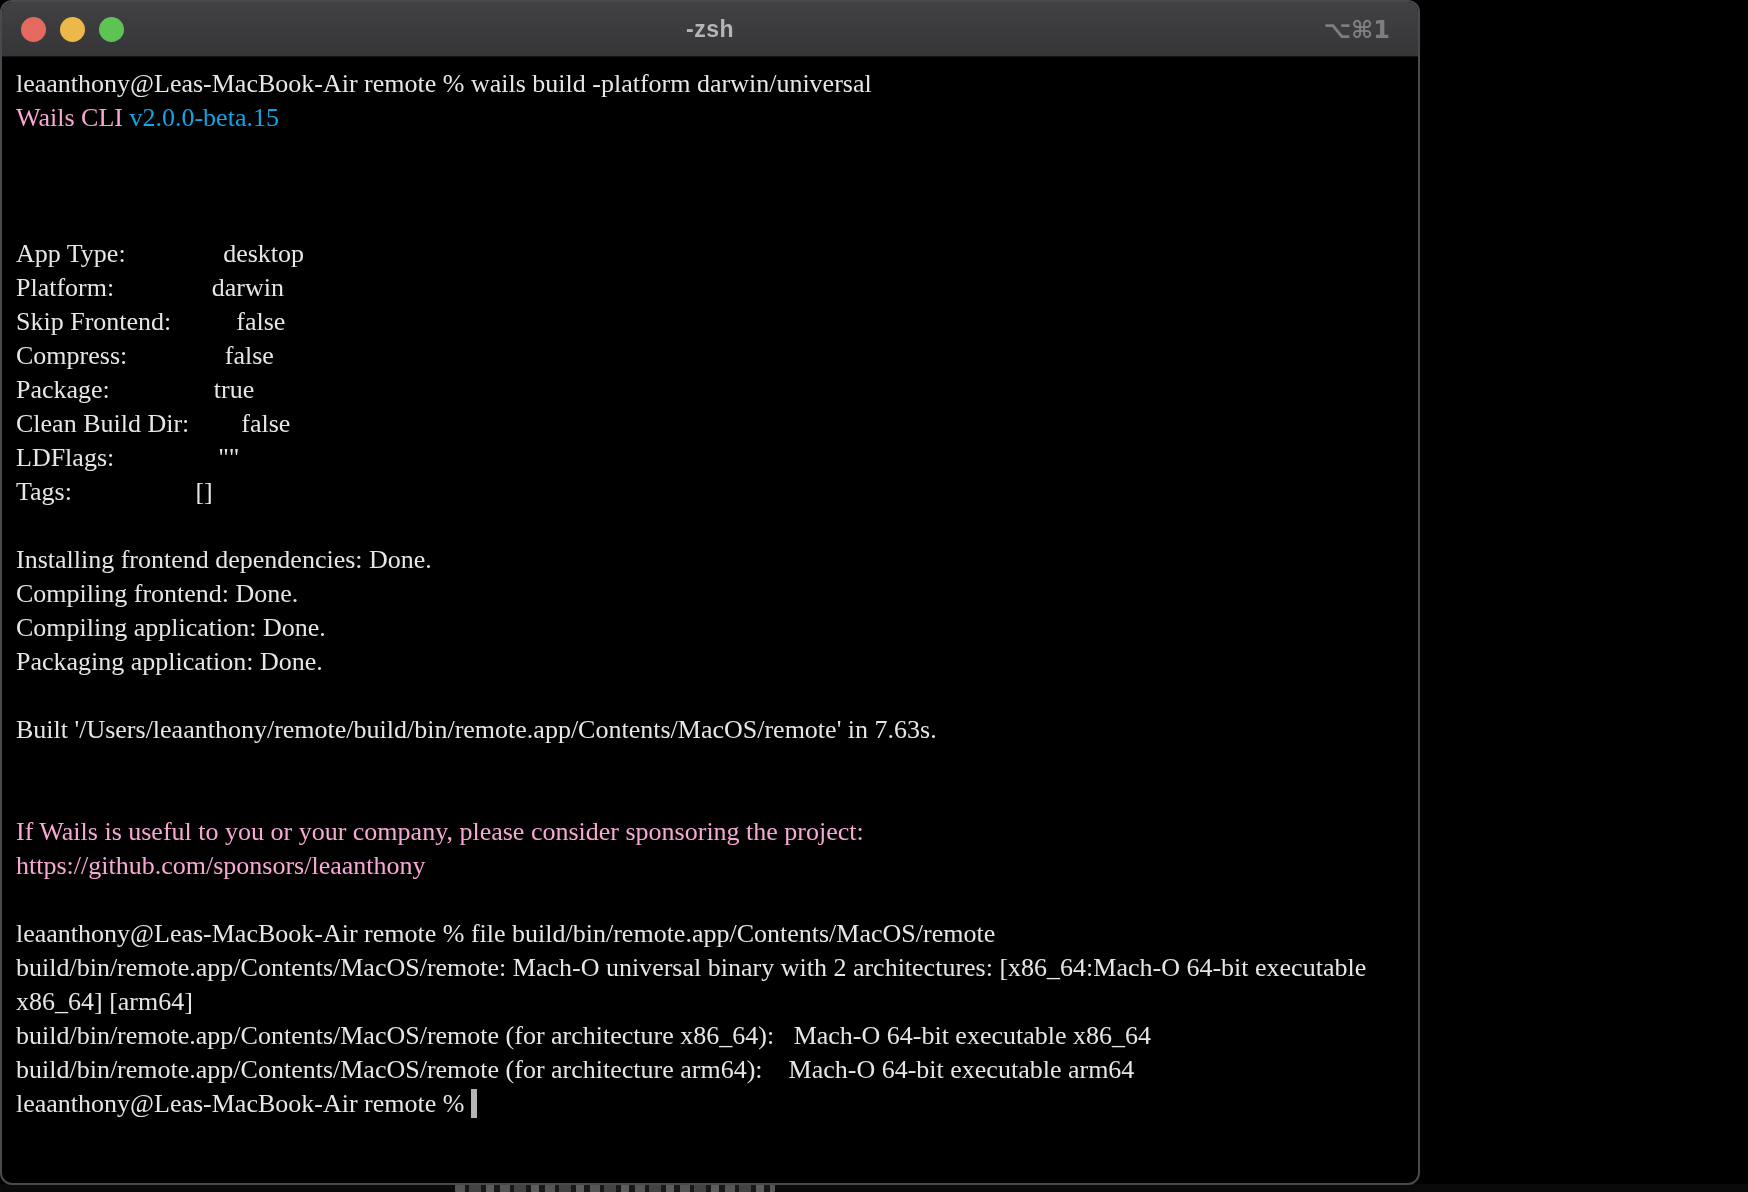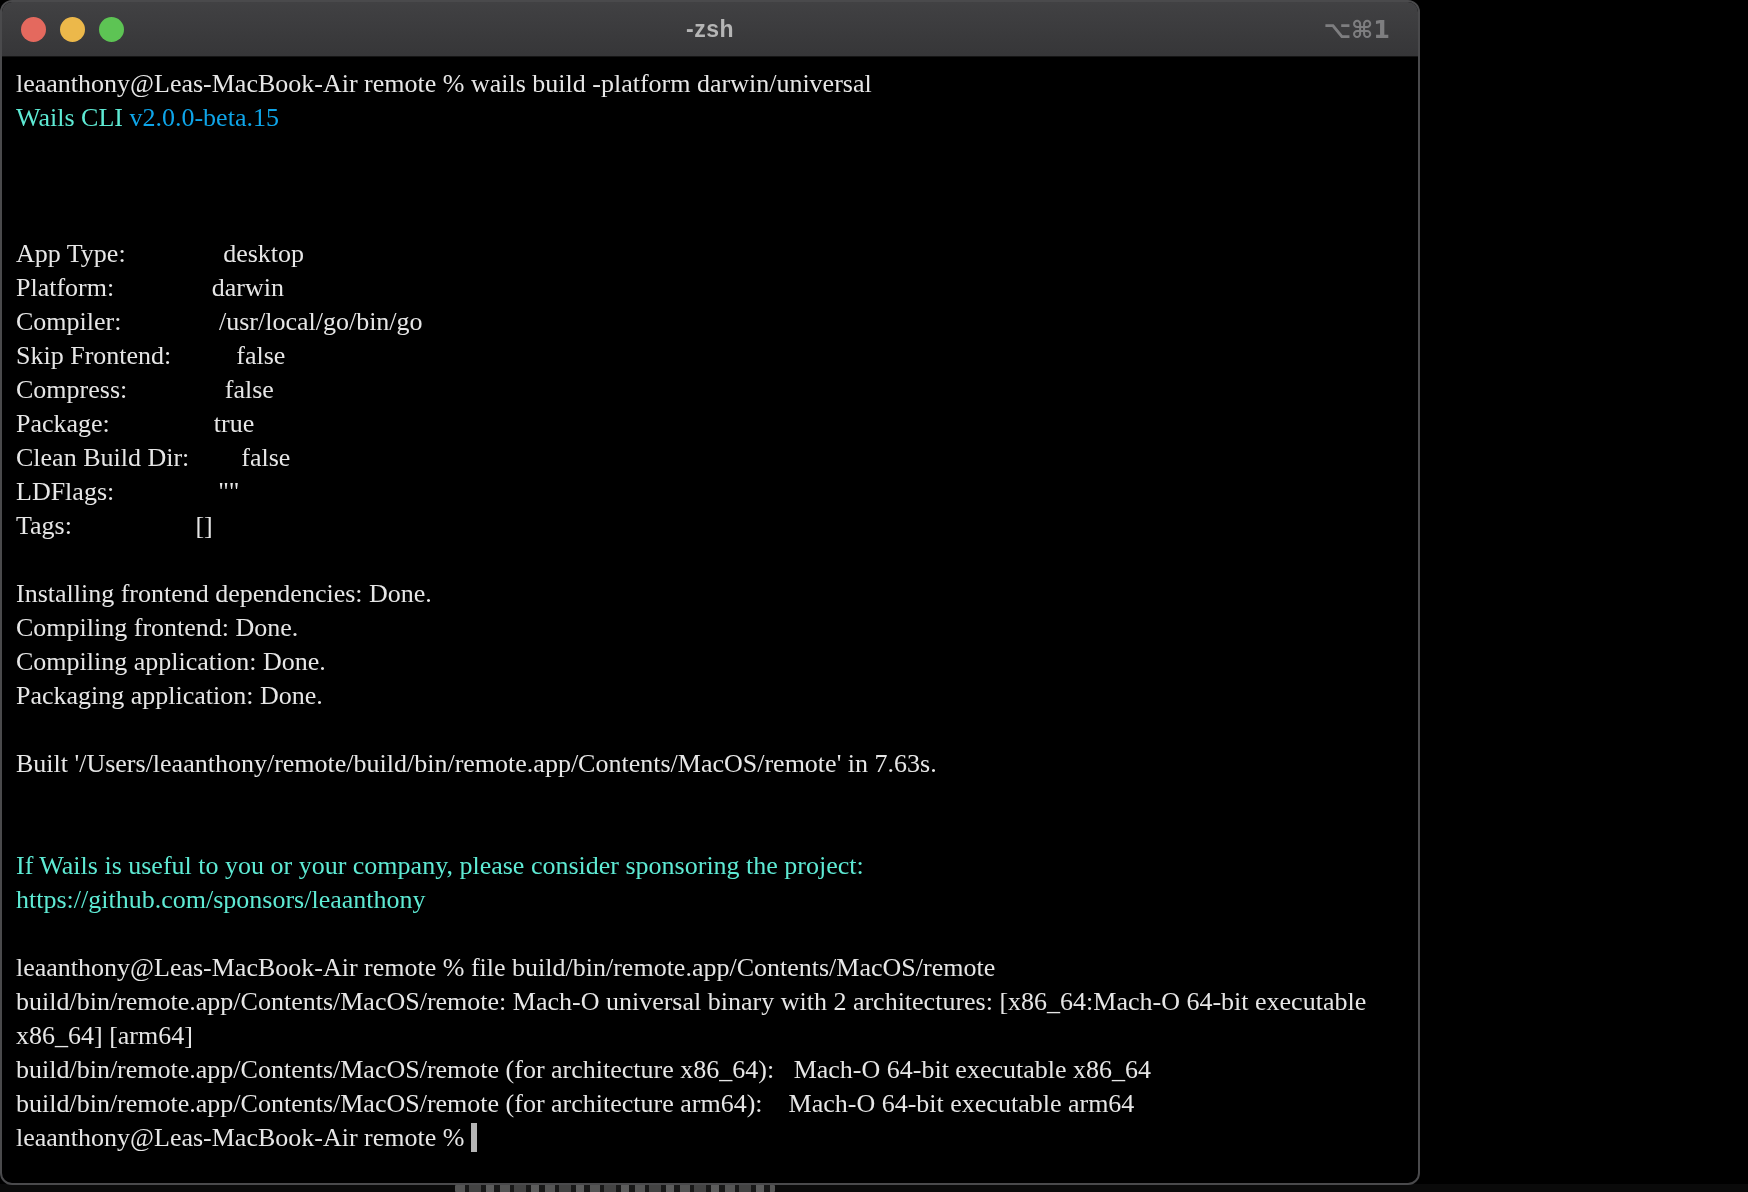--- a/index.html
+++ b/index.html
@@ -61,21 +61,21 @@
   .screen {
     padding: 10px 4px 0 14px;
     font-family: Liberation Serif, serif;
     font-size: 26px;
     line-height: 34px;
     color: #e6e6e6;
     cursor: text;
   }
   .line { height: 34px; white-space: pre; overflow: hidden; }
   .c-fg     { color: #e6e6e6; }
-  .c-yellow { color: #5eead4; }
+  .c-yellow { color: #f9a8d4; }
   .c-red    { color: #0ea5e9; }
   .c-cursor { background: #b5b5b5; color: #b5b5b5; }
 </style>
 </head>
 <body>
 
 <div class="stage">
 
   <div class="bg-sliver">
     <div class="marks"></div>
@@ -94,21 +94,20 @@
     </div>
 
     <div class="screen">
         <div class="line"><span class="c-fg">leaanthony@Leas-MacBook-Air remote % wails build -platform darwin/universal</span></div>
         <div class="line"><span class="c-yellow">Wails CLI </span><span class="c-red">v2.0.0-beta.15</span></div>
         <div class="line"></div>
         <div class="line"></div>
         <div class="line"></div>
         <div class="line"><span class="c-fg">App Type:               desktop</span></div>
         <div class="line"><span class="c-fg">Platform:               darwin</span></div>
-        <div class="line"><span class="c-fg">Compiler:               /usr/local/go/bin/go</span></div>
         <div class="line"><span class="c-fg">Skip Frontend:          false</span></div>
         <div class="line"><span class="c-fg">Compress:               false</span></div>
         <div class="line"><span class="c-fg">Package:                true</span></div>
         <div class="line"><span class="c-fg">Clean Build Dir:        false</span></div>
         <div class="line"><span class="c-fg">LDFlags:                ""</span></div>
         <div class="line"><span class="c-fg">Tags:                   []</span></div>
         <div class="line"></div>
         <div class="line"><span class="c-fg">Installing frontend dependencies: Done.</span></div>
         <div class="line"><span class="c-fg">Compiling frontend: Done.</span></div>
         <div class="line"><span class="c-fg">Compiling application: Done.</span></div>

